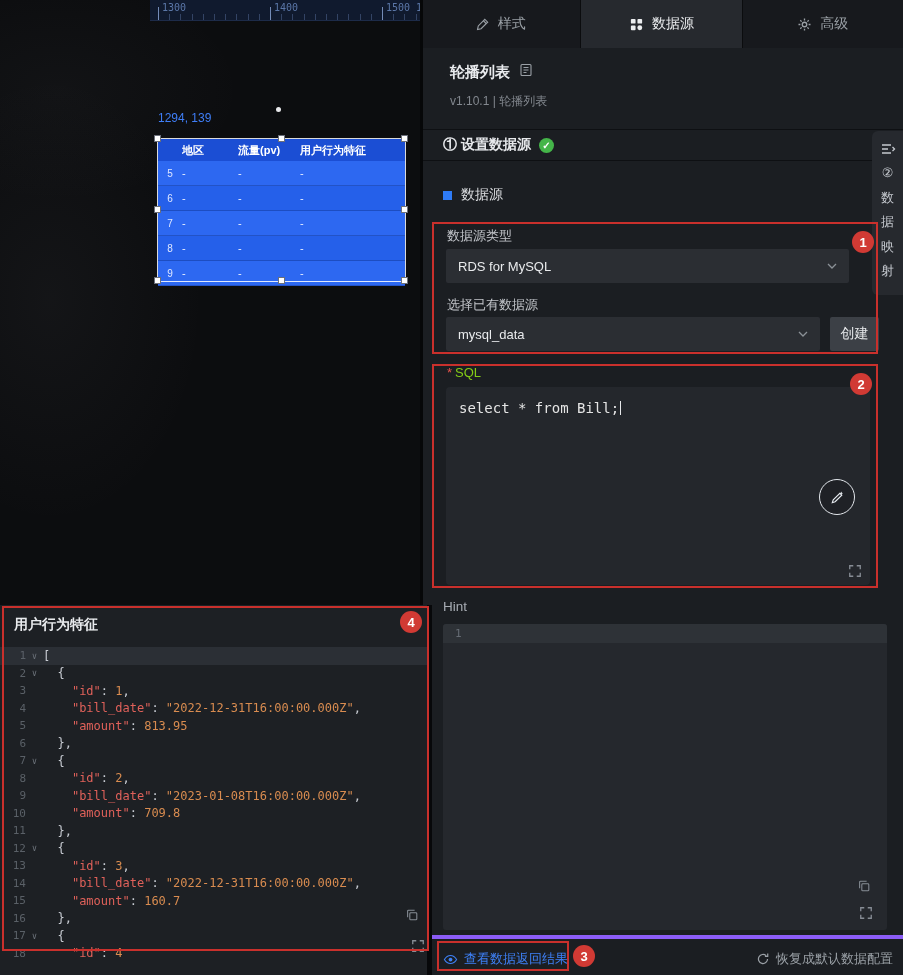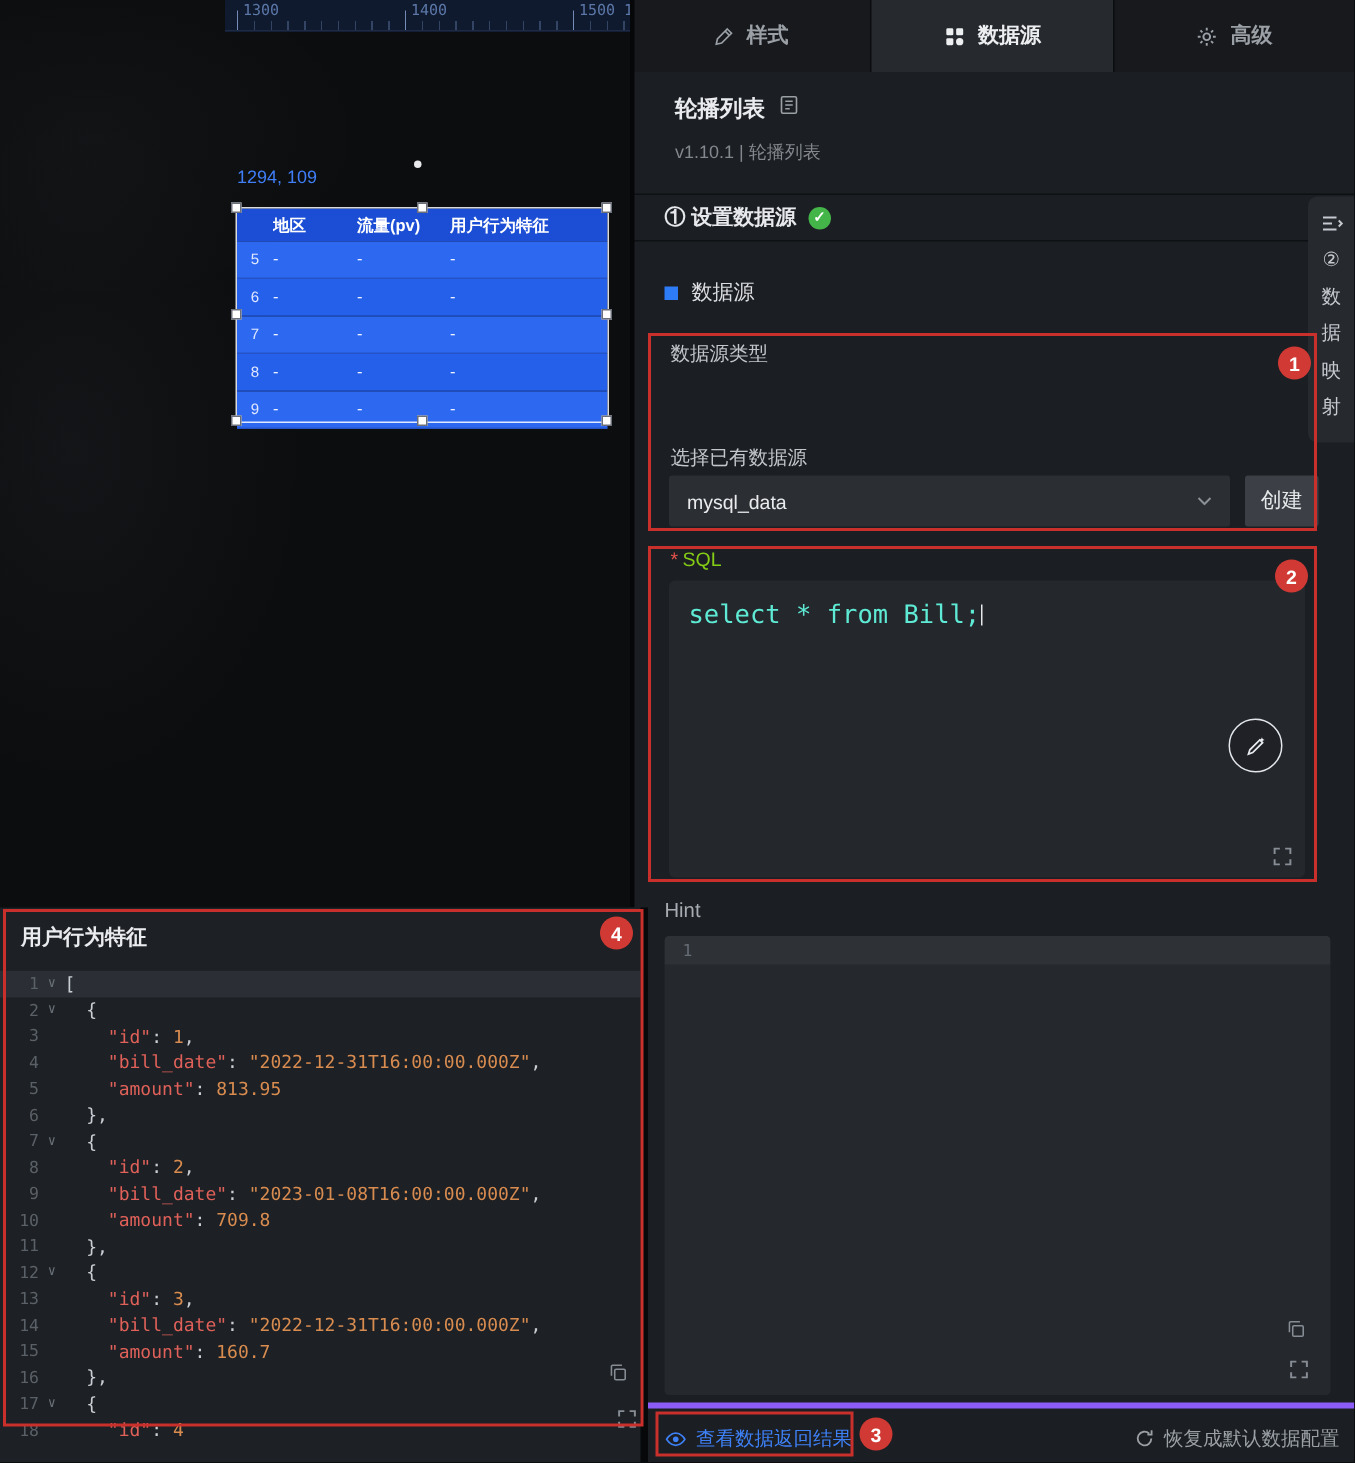--- a/index.html
+++ b/index.html
@@ -33,21 +33,21 @@
   .t-row{display:grid;grid-template-columns:24px 56px 62px 1fr;height:24px;align-items:center;
     border-bottom:1px solid rgba(8,20,70,.25);}
   .t-row.odd{background:#2d68f1}.t-row.even{background:#2560ea}
   .t-idx{font-size:10px;color:#dfe7ff;text-align:center;}
   .t-cell{font-size:11px;color:#eef3ff;}
   .handle{position:absolute;width:7px;height:7px;background:#ffffff;border:1px solid #6b6f7a;box-sizing:border-box;}
 
   
   #seam{position:absolute;left:420px;top:0;width:3px;height:605px;background:#060708;z-index:15;}
   #panel{position:absolute;left:420px;top:0;width:483px;height:975px;background:#1b1e22;z-index:5;}
-  #tabbar{position:absolute;left:0;top:0;width:100%;height:48px;display:flex;background:#121417;font-weight:bold;}
+  #tabbar{position:absolute;left:0;top:0;width:100%;height:48px;display:flex;background:#121417;}
   .tab{flex:1;display:flex;align-items:center;justify-content:center;gap:8px;font-size:14px;
     color:#9aa0a6;background:#17191d;cursor:pointer;}
   .tab + .tab{border-left:1px solid #0b0c0e;}
   .tab.active{background:#26292e;color:#eceef0;}
   .tab svg{display:block;}
 
   .widget-title-row{position:absolute;left:30px;top:63px;display:flex;align-items:flex-start;gap:9px;}
   .widget-title{font-size:15px;font-weight:bold;color:#e9ebee;}
   .doc-icon{color:#9aa0a6;display:flex;}
   .widget-version{position:absolute;left:30px;top:93px;font-size:12px;color:#83888f;}
@@ -68,21 +68,21 @@
   .select .chev{margin-left:auto;color:#8b9197;display:flex;}
   #select-type{left:26px;top:249px;width:403px;}
   #select-existing{left:26px;top:317px;width:374px;}
   #create-btn{position:absolute;left:410px;top:317px;width:49px;height:34px;background:#3c4046;border:none;
     border-radius:2px;color:#e6e8ea;font-size:14px;cursor:pointer;font-family:inherit;}
 
   .sql-label-row{position:absolute;left:27px;top:365px;font-size:13px;display:flex;gap:3px;}
   .req-mark{color:#e5534b;}
   .sql-word{color:#84cc16;}
   #sql-area{position:absolute;left:26px;top:387px;width:424px;height:198px;background:#24272c;border-radius:4px;}
-  #sql-code{position:absolute;left:13px;top:13px;font-size:17px;color:#5eead4;white-space:pre;}
+  #sql-code{position:absolute;left:13px;top:13px;font-size:14px;color:#e5e5e5;white-space:pre;}
   .cursor{display:inline-block;width:1px;height:14px;background:#e6e8ea;vertical-align:-2px;margin-left:1px;}
   #ai-btn{position:absolute;right:15px;top:92px;width:34px;height:34px;border-radius:50%;
     border:1px solid #e3e7ec;background:rgba(27,30,34,.55);color:#e9edf2;display:flex;align-items:center;
     justify-content:center;cursor:pointer;}
   .expand-icon{color:#878d95;cursor:pointer;display:flex;}
   #sql-expand{position:absolute;right:8px;bottom:7px;}
 
   #hint-title{position:absolute;left:23px;top:599px;font-size:13.5px;color:#a7acb3;}
   #hint-block{position:absolute;left:23px;top:624px;width:444px;height:306px;background:#25282d;border-radius:3px;overflow:hidden;}
   #hint-active-line{position:absolute;left:0;top:0;width:100%;height:19px;background:#2e3237;}
@@ -137,21 +137,21 @@
 <div id="app">
 
   <div id="canvas">
     <div id="ruler">
       <div class="ticks"></div>
     <span class="ruler-label" style="left: 12px;">1300</span>
         <span class="ruler-label" style="left: 124px;">1400</span>
         <span class="ruler-label" style="left: 236px;">1500</span>
         <span class="ruler-label" style="left: 266px;">1</span>
       </div>
-    <div id="coord-label">1294, 109</div>
+    <div id="coord-label">1294, 139</div>
     <div id="guide-dot"></div>
 
     <div id="widget">
       <div class="t-head">
           <div class="t-hcell"></div>
           <div class="t-hcell">地区</div>
           <div class="t-hcell">流量(pv)</div>
           <div class="t-hcell">用户行为特征</div>
         </div>
       <div class="t-body">
@@ -248,20 +248,28 @@
       <span class="step-label">① 设置数据源</span>
       <span class="check-badge">✓</span>
     </div>
 
     <div class="ds-row">
       <span class="blue-bullet"></span>
       <span class="ds-section-label">数据源</span>
     </div>
 
     <div class="field-label" style="left:27px;top:227px;">数据源类型</div>
+    <div class="select" id="select-type">
+      <span>RDS for MySQL</span>
+      <span class="chev">
+        <svg width="10" height="6" viewBox="0 0 10 6" fill="none" stroke="currentColor" stroke-width="1.3">
+            <path d="M1 1l4 4 4-4"></path>
+          </svg>
+      </span>
+    </div>
 
     <div class="field-label" style="left:27px;top:296px;">选择已有数据源</div>
     <div class="select" id="select-existing">
       <span>mysql_data</span>
       <span class="chev">
         <svg width="10" height="6" viewBox="0 0 10 6" fill="none" stroke="currentColor" stroke-width="1.3">
             <path d="M1 1l4 4 4-4"></path>
           </svg>
       </span>
     </div>

